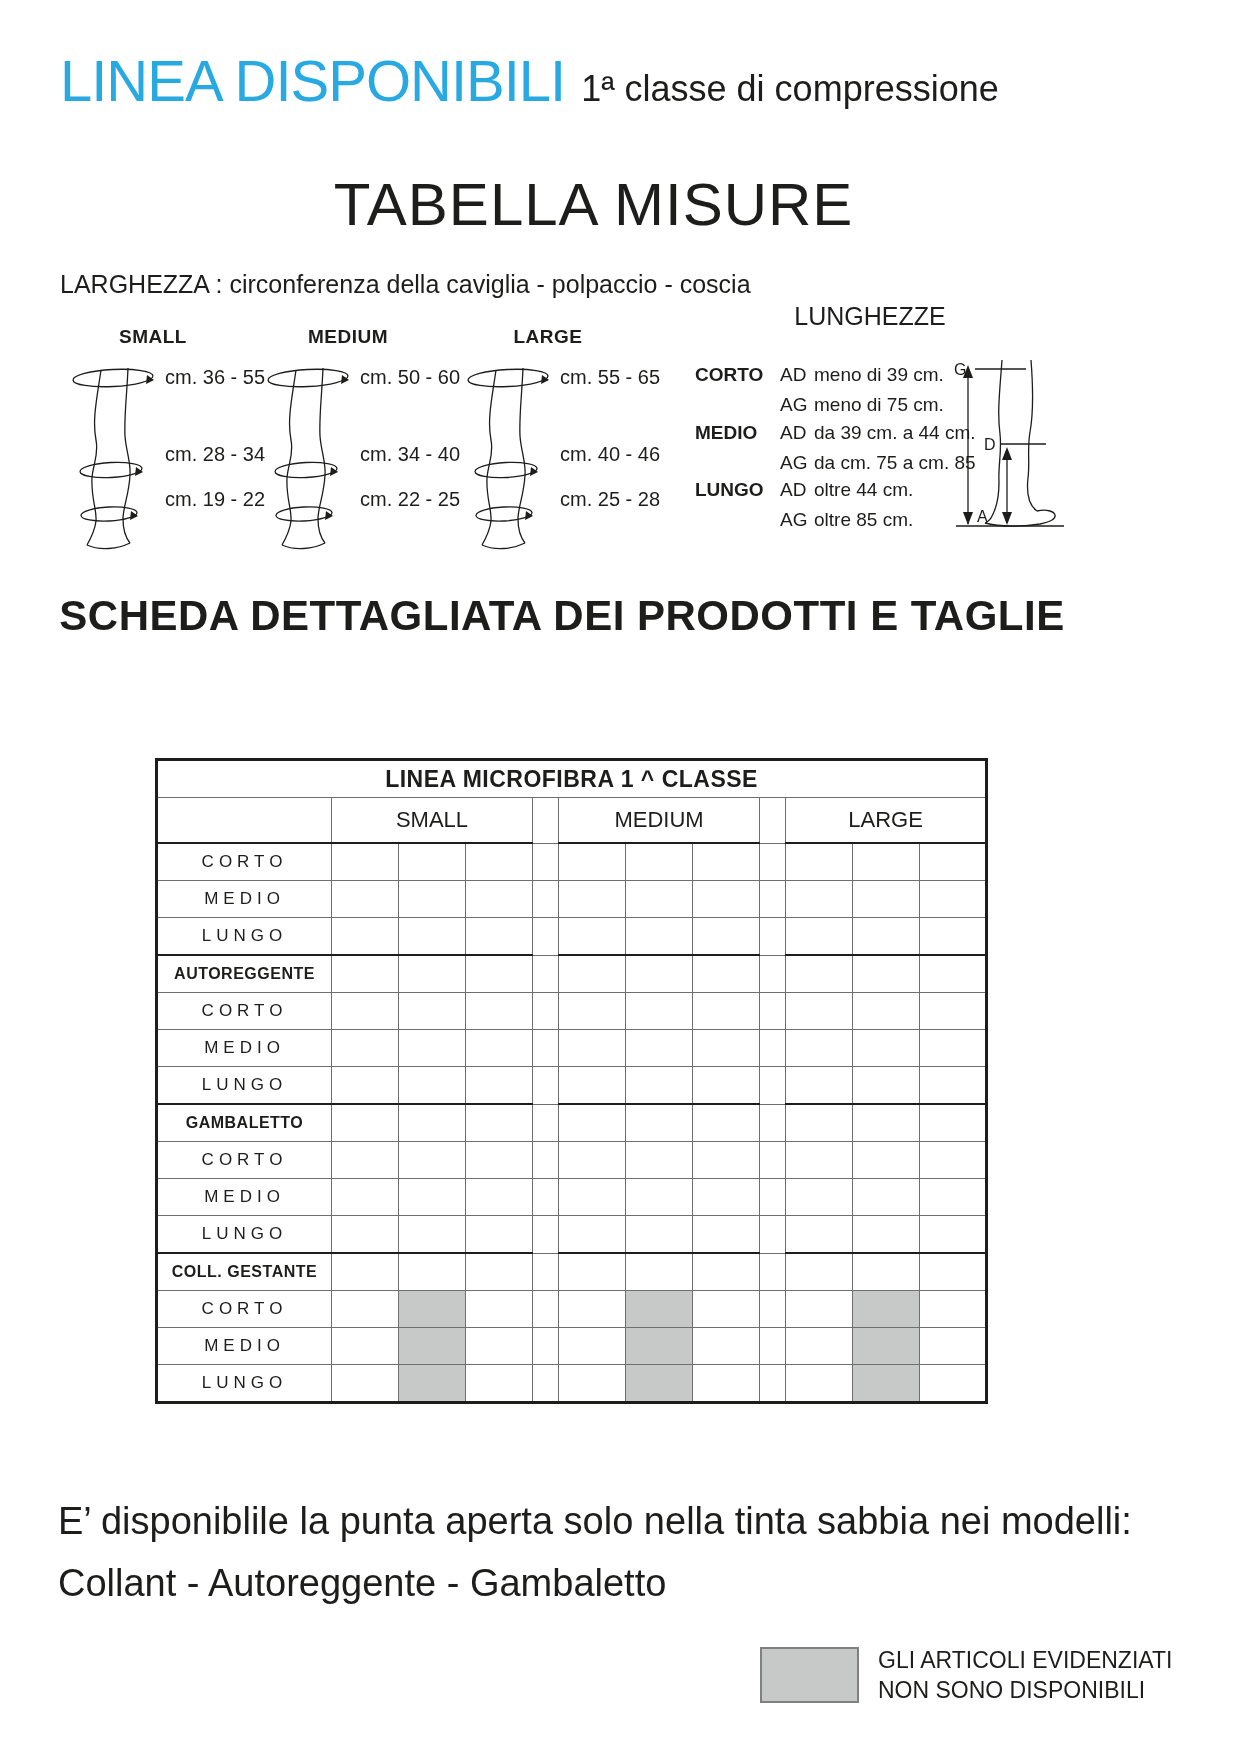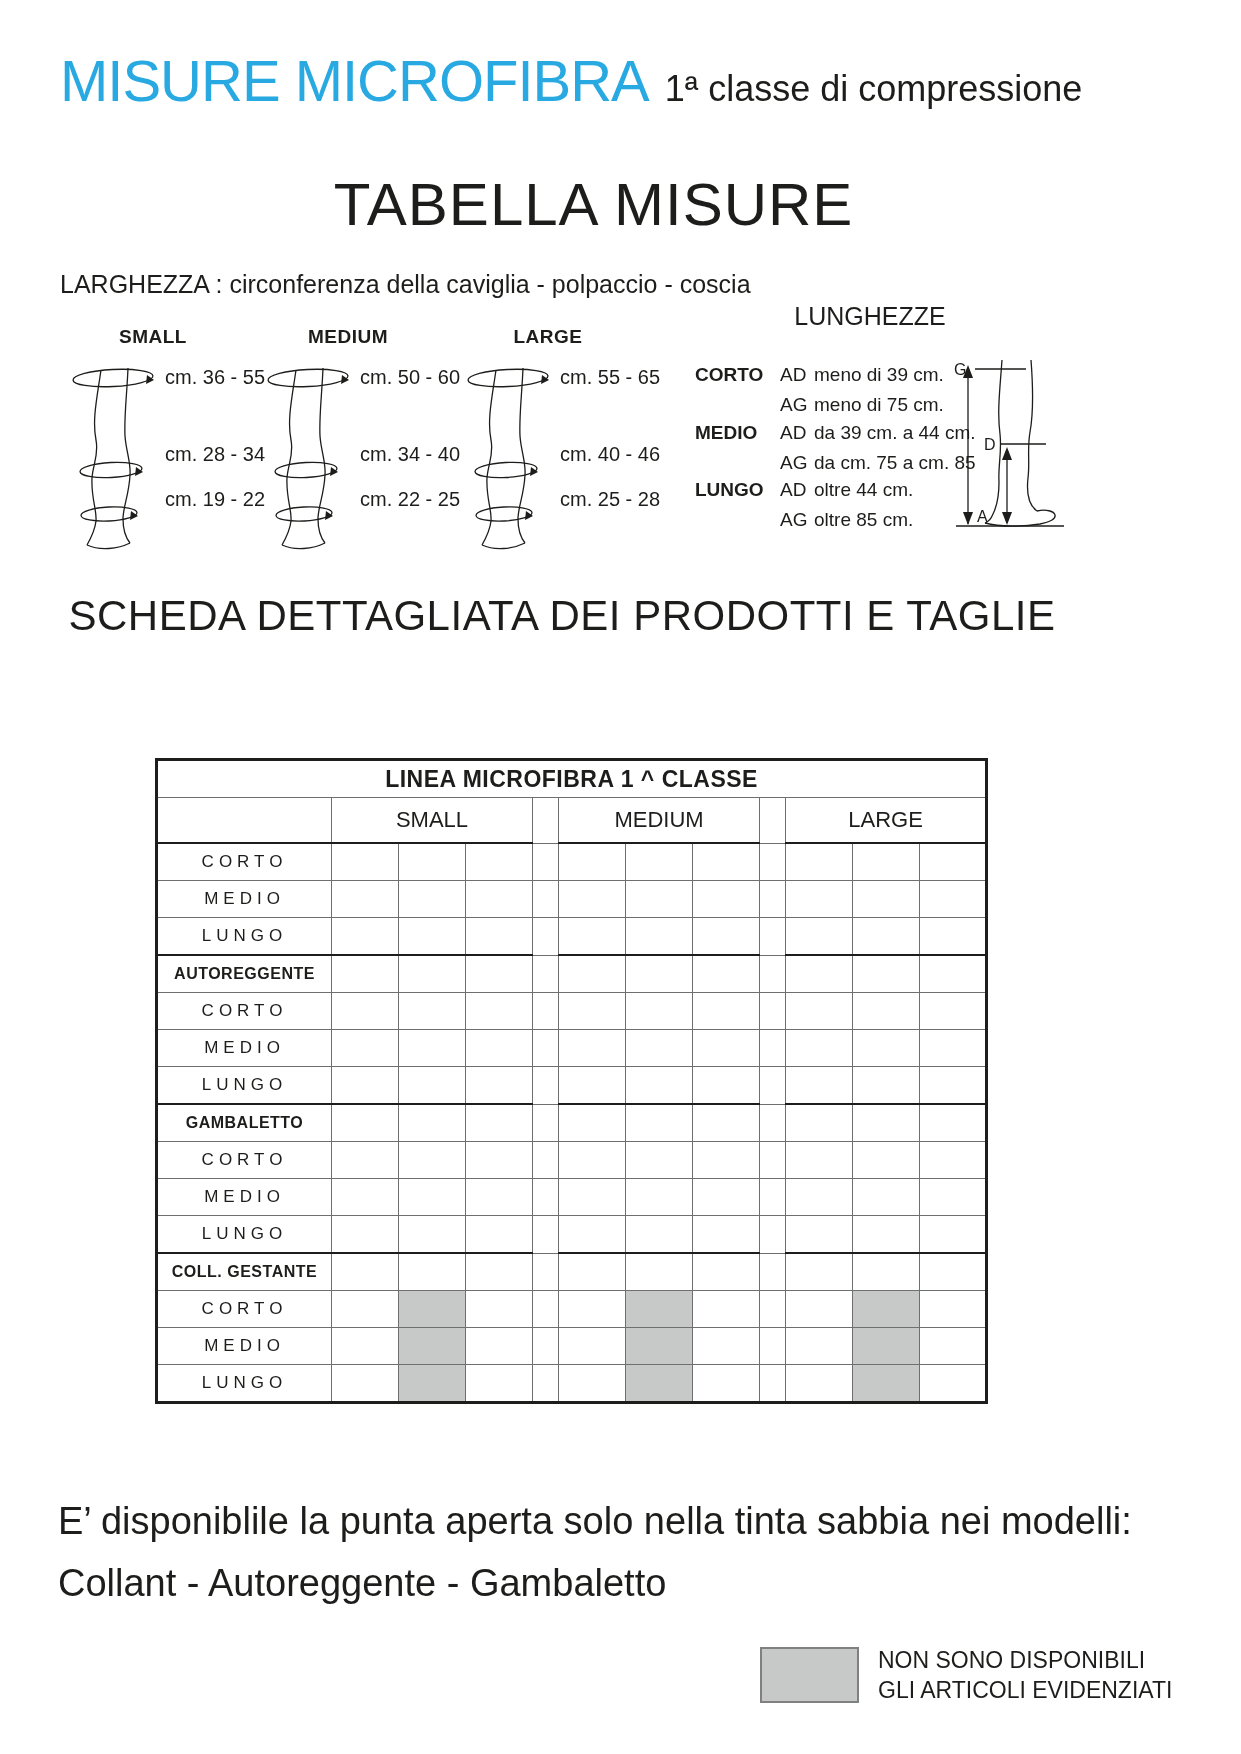--- a/index.html
+++ b/index.html
@@ -24,21 +24,21 @@
   .m1 { top:40px; } .m2 { top:117px; } .m3 { top:162px; }
 
   
   .lunghezze-title { position:absolute; left:790px; top:302px; width:160px; text-align:center; font-size:25px; }
   .lun-label { position:absolute; left:695px; font-size:19px; font-weight:bold; white-space:nowrap; }
   .lun-line  { position:absolute; left:780px; font-size:19px; white-space:nowrap; }
   .lun-k { display:inline-block; min-width:34px; }
   .len-diagram { position:absolute; left:952px; top:356px; }
 
   
-  .scheda-title { position:absolute; left:0; top:592px; width:1124px; text-align:center; font-size:42px; letter-spacing:0.5px; }
+  .scheda-title { position:absolute; left:0; top:592px; width:1124px; text-align:center; font-size:42px; letter-spacing:0.5px;font-weight:bold; }
   .products-wrap { position:absolute; left:155px; top:758px; }
   table.products { border-collapse:collapse; table-layout:fixed; width:830px; border:3px solid #1d1d1b; }
   table.products td {
     border:1px solid #6f6f6f; padding:0; text-align:center; vertical-align:middle;
     background:#ffffff; color:#1d1d1b; font-family:"Liberation Sans", sans-serif;
     height:36px; overflow:hidden; white-space:nowrap;
   }
   td.title-cell { border-bottom:2px solid #1d1d1b; font-weight:bold; font-size:23px; height:42px; letter-spacing:0.5px; }
   tr.size-row > td { height:44px; }
   tr.size-row > td:not(.spacer) { border-bottom:2px solid #1d1d1b; }
@@ -75,21 +75,21 @@
         <polygon points="86,22 78,26 79,17" fill="#1d1d1b" stroke="none"></polygon>
         <ellipse cx="43" cy="112" rx="31" ry="7.5" transform="rotate(-3 43 112)"></ellipse>
         <polygon points="75,114 67,118 68,109" fill="#1d1d1b" stroke="none"></polygon>
         <ellipse cx="41" cy="156" rx="28" ry="7" transform="rotate(-3 41 156)"></ellipse>
         <polygon points="70,158 62,162 63,153" fill="#1d1d1b" stroke="none"></polygon>
       </g>
     </defs>
   </svg>
 
   <div class="header">
-    <span class="main">MISURE MICROFIBRA</span>
+    <span class="main">LINEA DISPONIBILI</span>
     <span class="sub">1ª classe di compressione</span>
   </div>
 
   <div class="tabella-title">TABELLA MISURE</div>
   <div class="larghezza">LARGHEZZA : circonferenza della caviglia -  polpaccio  - coscia</div>
 
   <div class="size-col c1">
     <div class="size-name">SMALL</div>
     <svg class="leg" width="100" height="195" viewBox="0 0 100 195">
         <use href="#leg-shape"></use>
@@ -397,17 +397,17 @@
           </tr>
         </tbody>
       </table>
   </div>
 
   <div class="footer-note1">E’ disponiblile la punta aperta solo nella tinta sabbia nei modelli:</div>
   <div class="footer-note2">Collant - Autoreggente - Gambaletto</div>
 
   <div class="legend-swatch"></div>
   <div class="legend-text">
+    <div>GLI ARTICOLI EVIDENZIATI</div>
     <div>NON SONO DISPONIBILI</div>
-    <div>GLI ARTICOLI EVIDENZIATI</div>
   </div>
 
 </div>
 
 </body></html>

